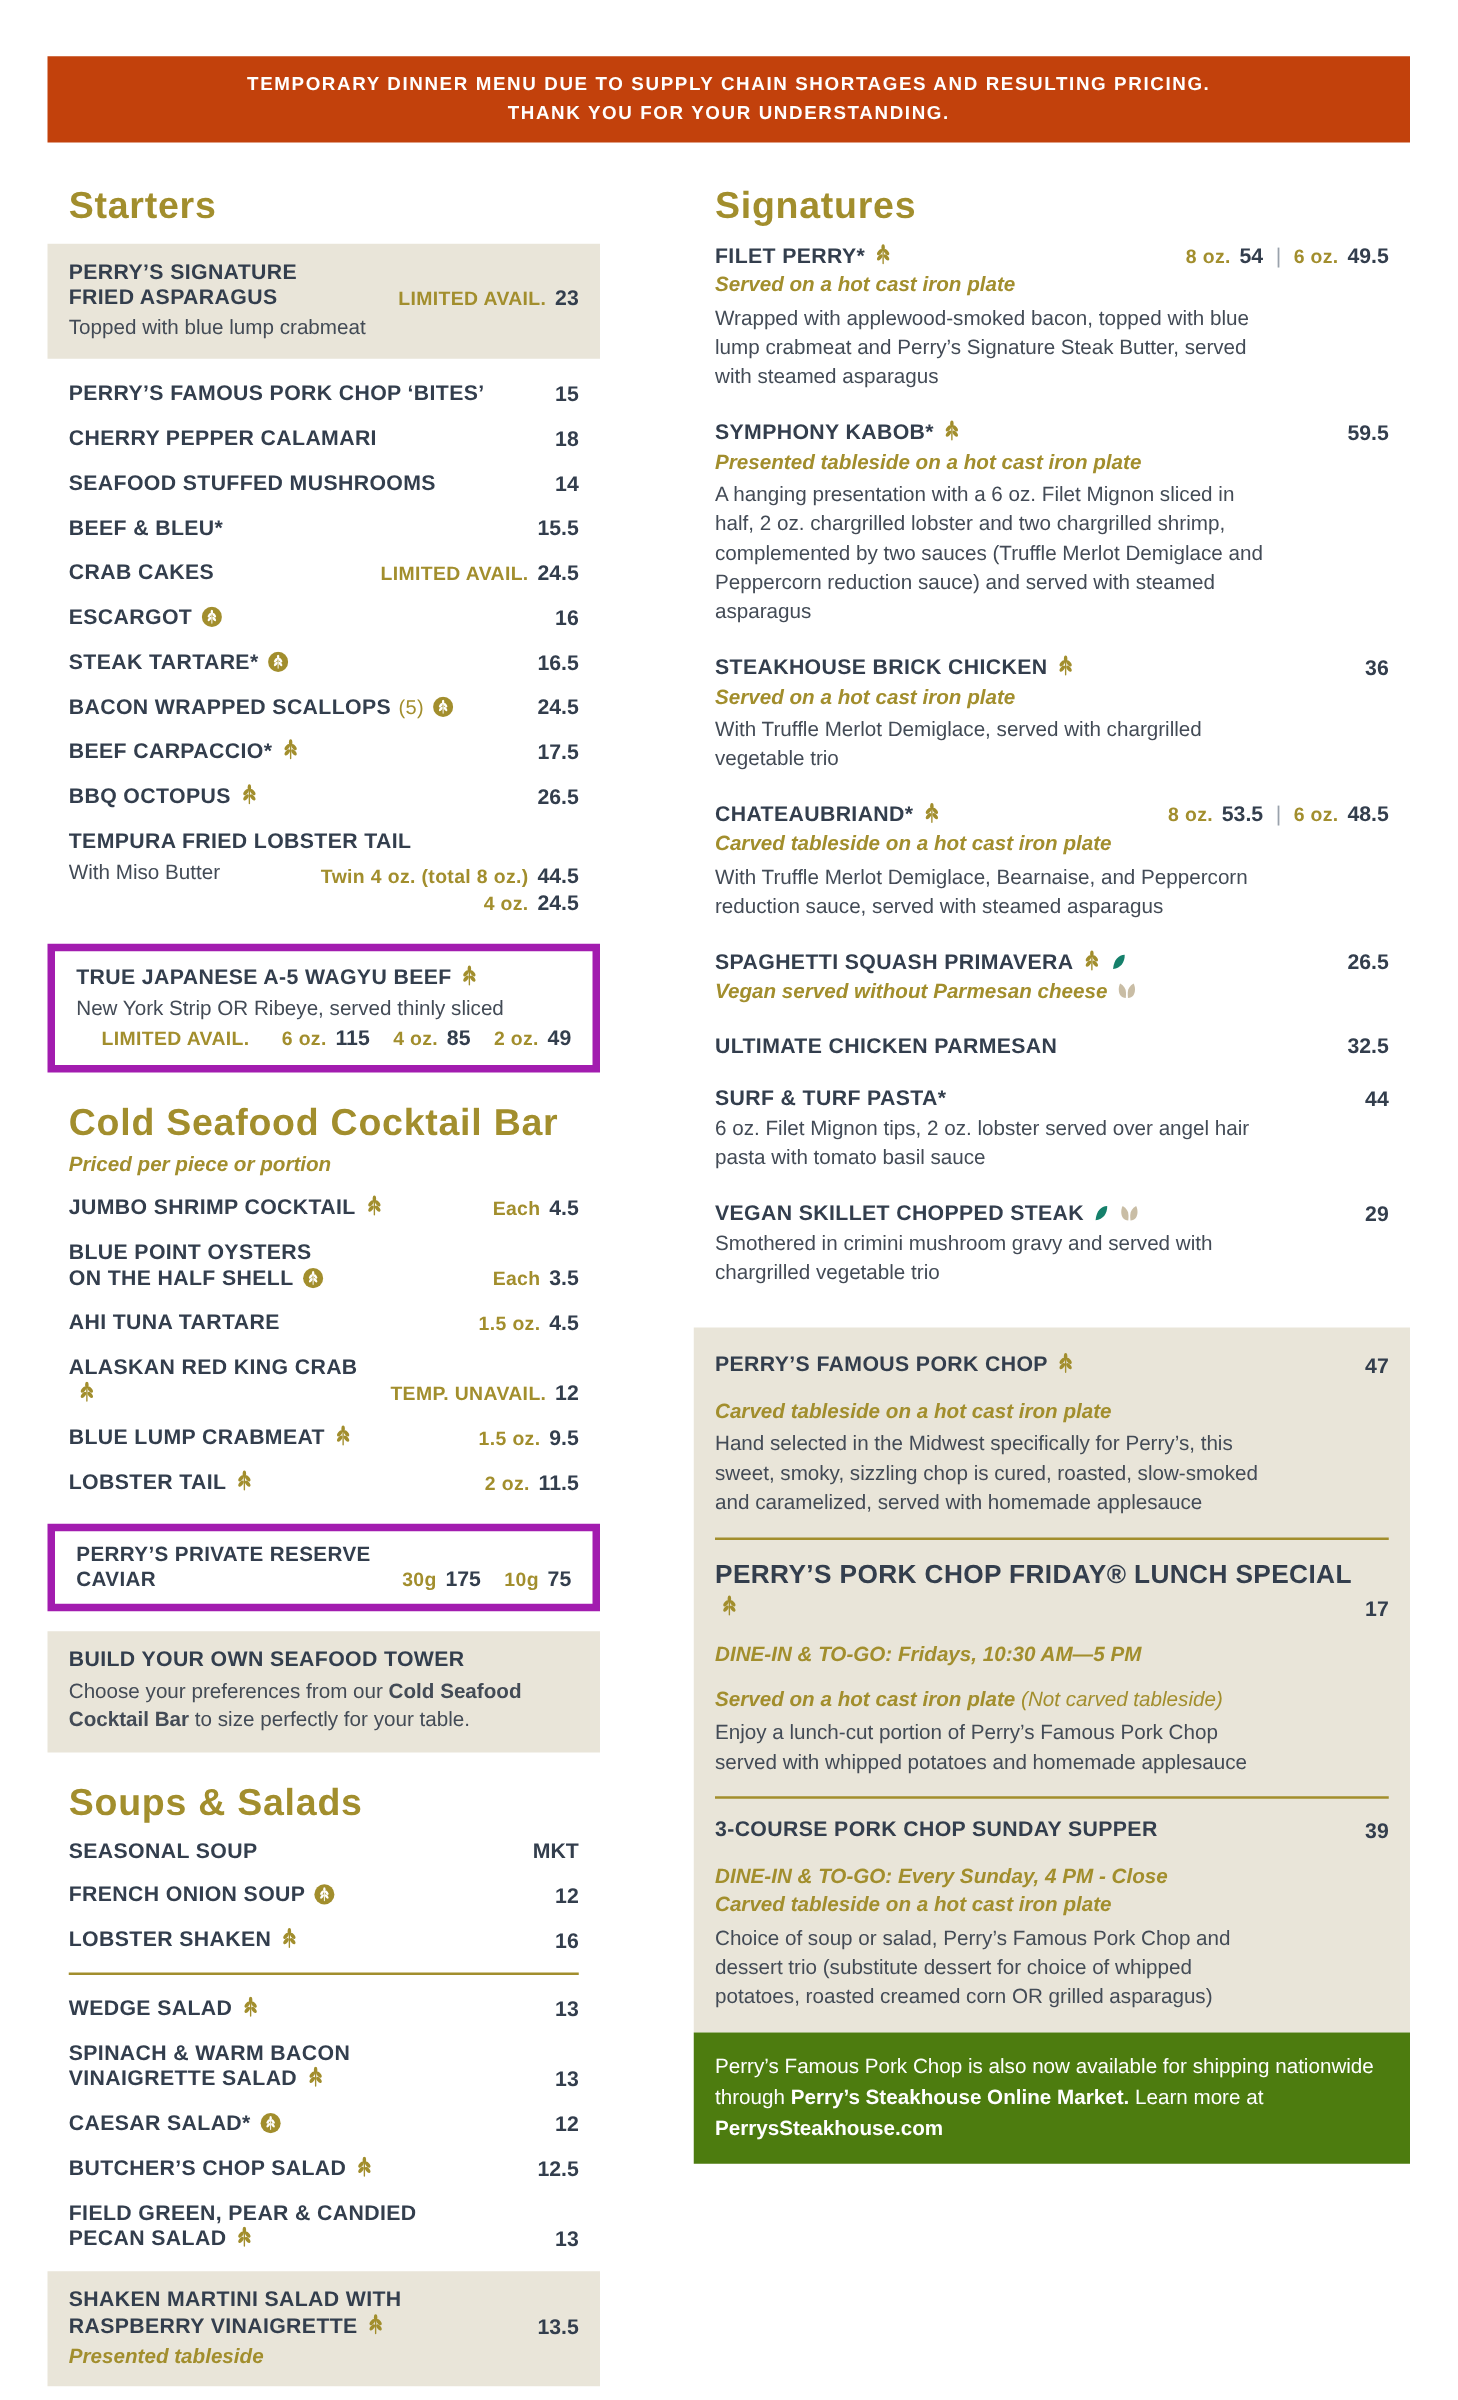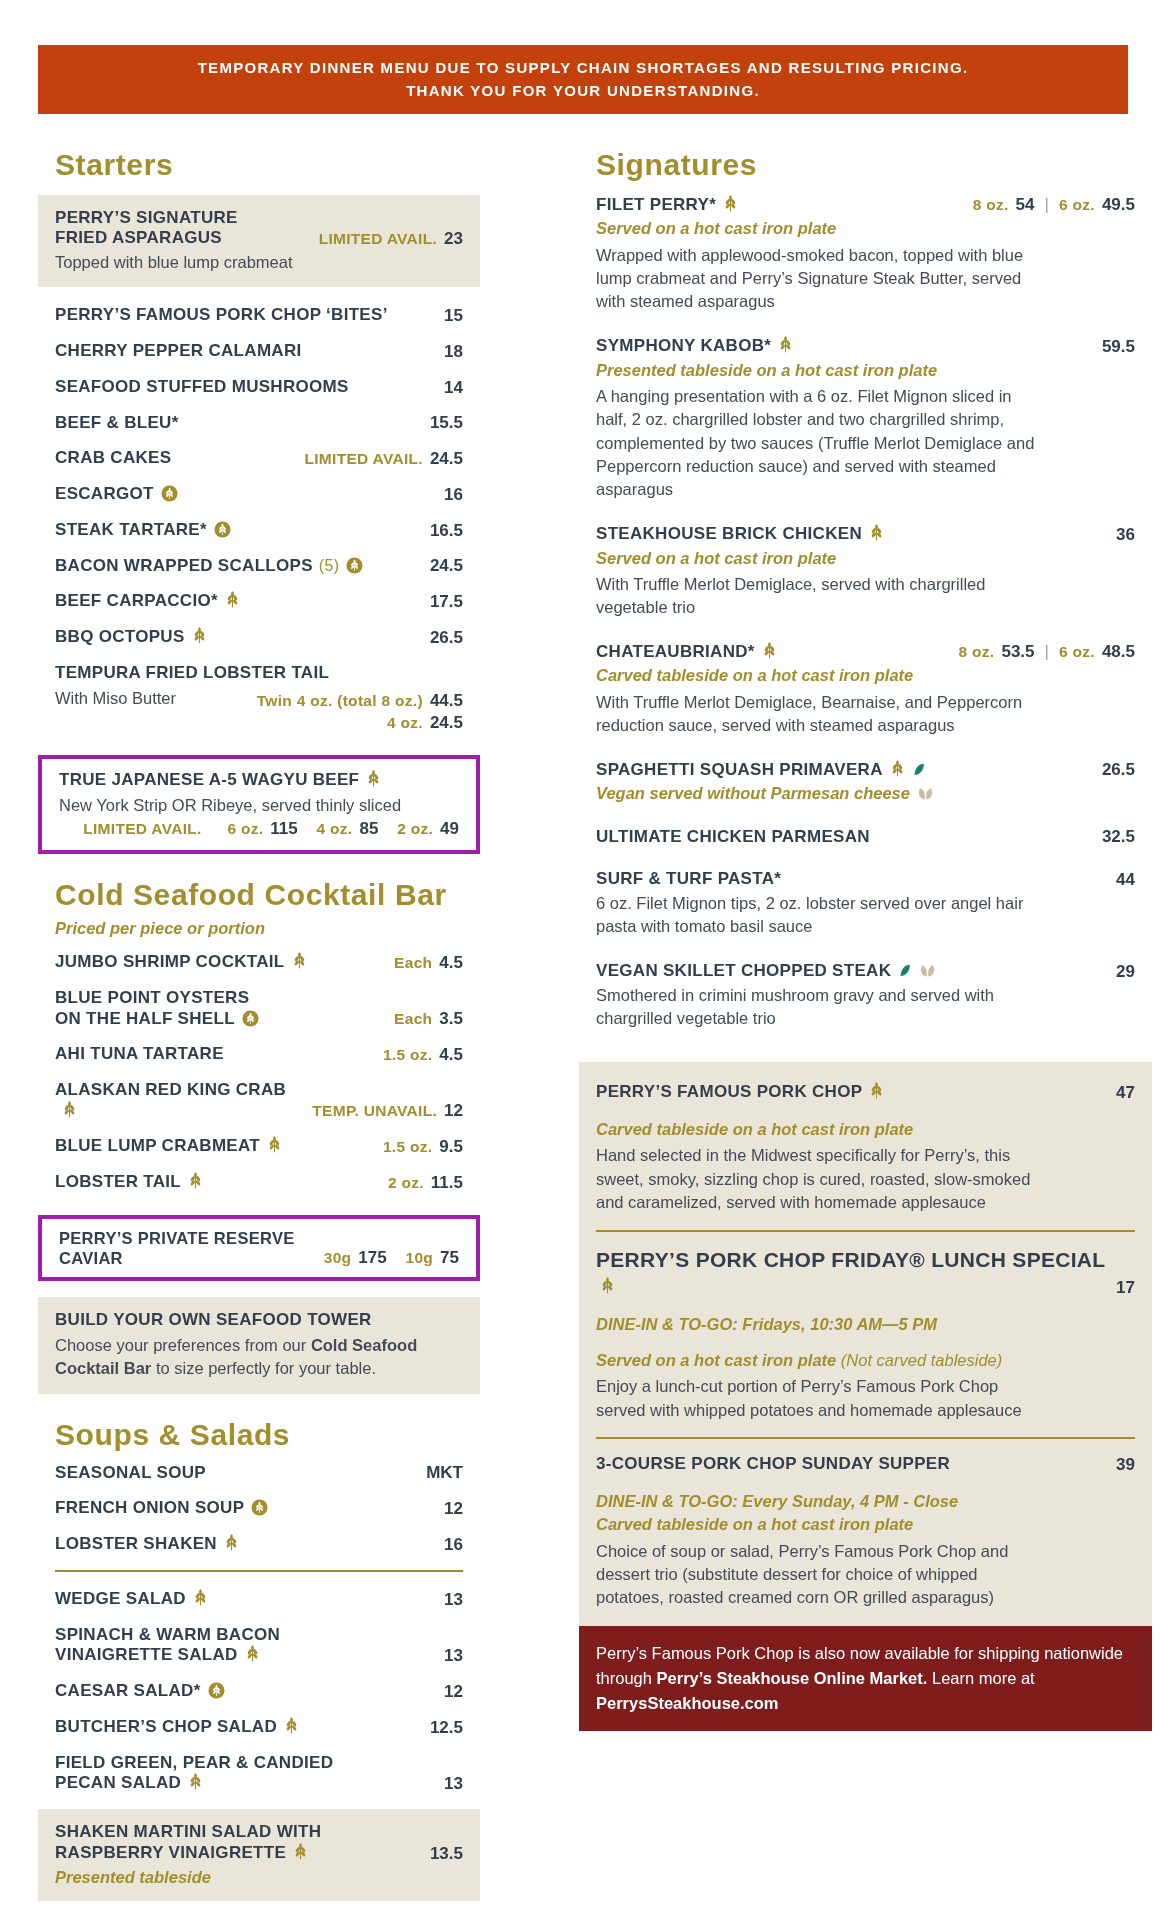--- a/index.html
+++ b/index.html
@@ -10,21 +10,21 @@
     font-family:"Liberation Sans", sans-serif;
   }
   .page { padding:45px 38px 0 38px; }
 
   .banner {
     background:#c2410c; color:#fff; text-align:center;
     padding:11px 60px; font-size:15px; font-weight:bold;
     letter-spacing:1.3px; line-height:1.55;
   }
 
-  .columns { display:flex; margin-top:10px;gap:24px; }
+  .columns { display:flex; margin-top:10px; }
   .col-left  { width:442px; padding:0 17px; flex:none; }
   .col-right { width:573px; padding:0 17px; flex:none; margin-left:75px; }
 
   h2.section {
     color:#a28e2d; font-size:30px; font-weight:bold;
     letter-spacing:0.6px; line-height:1.1; margin:24px 0 14px 0;
   }
   .sub-italic {
     color:#a28e2d; font-style:italic; font-weight:bold;
     font-size:16.5px; margin:-6px 0 14px 0;
@@ -36,32 +36,32 @@
   .tag, .sz { color:#a28e2d; font-weight:bold; font-size:15.5px; letter-spacing:0.3px; margin-right:7px; }
   .qty { color:#a28e2d; font-weight:normal; font-size:16px; margin-left:6px; }
   .pgap { margin-left:14px; }
   .bar { color:#9aa2ac; font-weight:normal; margin:0 10px; }
 
   .desc { font-size:16.5px; line-height:1.42; color:#434b56; max-width:445px; }
   .note { color:#a28e2d; font-style:italic; font-weight:bold; font-size:16.5px; line-height:1.35; margin:1px 0 4px 0; }
   .note .paren { font-weight:normal; }
 
   .hl      { background:#e9e5d9; margin:0 -17px 18px -17px; padding:13px 17px; }
-  .outline { border:4px solid #a21caf; margin:22px -17px 22px -17px; padding:11px 17px; }
+  .outline { border:6px solid #a21caf; margin:22px -17px 22px -17px; padding:11px 17px; }
   .rightline { text-align:right; font-weight:bold; font-size:17px; margin-top:2px; }
   .rule { border-top:2px solid #a28e2d; margin:4px 0 17px 0; }
 
   .sig { margin-bottom:22px; }
   .sig .row { margin-bottom:2px; }
 
   .hl-big { background:#e9e5d9; margin:32px -17px 0 -17px; padding:20px 17px 16px 17px; }
   hr.boxrule { border:none; border-top:2px solid #a28e2d; margin:15px 0; }
 
   .ship {
-    background:#7f1d1d; color:#fff; margin:0 -17px;
+    background:#4d7c0f; color:#fff; margin:0 -17px;
     padding:15px 17px; font-size:16.5px; line-height:1.52;
   }
 
   .footer { text-align:center; margin-top:26px; color:#4d545e; font-size:15px; line-height:1.5; }
 
   .ic { width:15px; height:17px; fill:#a28e2d; margin-left:7px; vertical-align:-2px; display:inline-block; }
   .ic.circle { width:17px; height:17px; vertical-align:-3px; }
   .ic.green { fill:#15806b; width:14px; height:15px; }
   .ic.tan { fill:#c9bda5; width:17px; height:15px; }
 </style>

